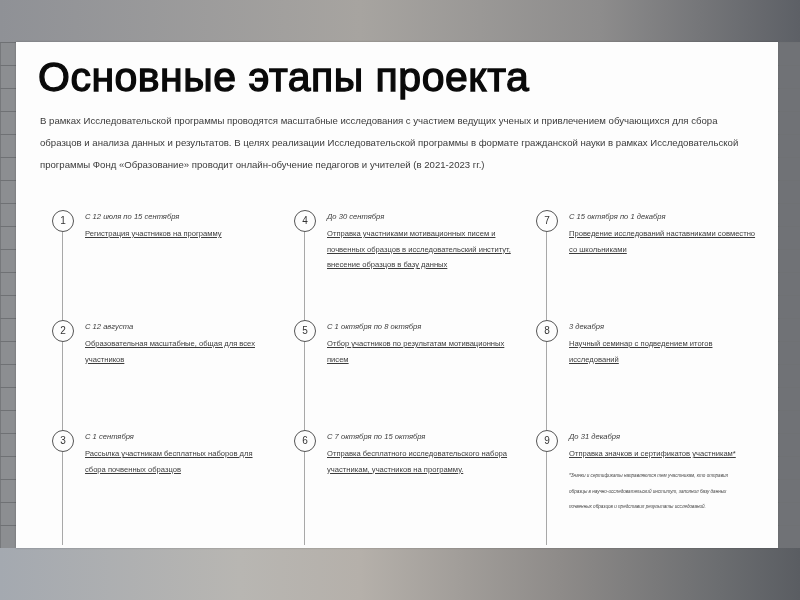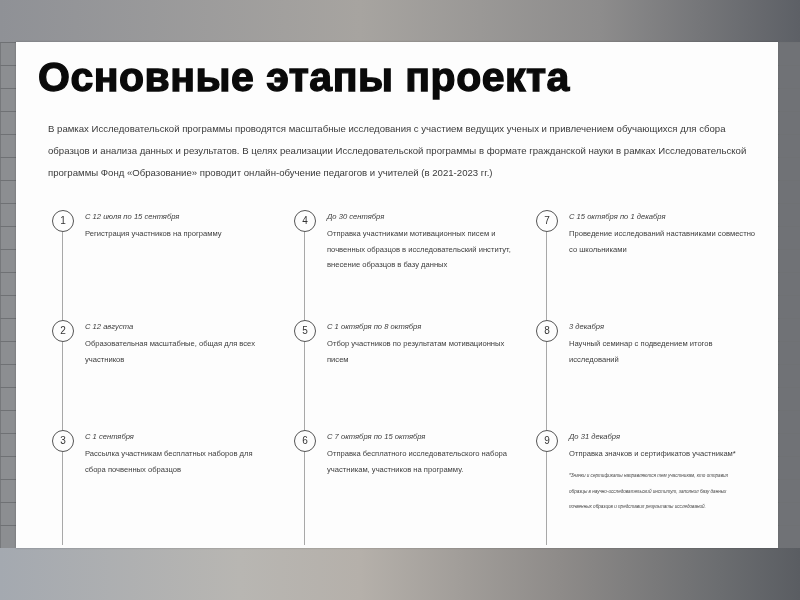--- a/index.html
+++ b/index.html
@@ -25,46 +25,46 @@
     .bg-bottom {
       position: absolute; left: 0; top: 548px; width: 800px; height: 52px;
       background: linear-gradient(90deg, #a4a9b0 0%, #b8b6b2 30%, #b5b0aa 45%, #8e8b89 70%, #6b6d70 90%, #5a5d62 100%);
     }
     .card {
       position: absolute; left: 16px; top: 42px; width: 762px; height: 506px;
       background: #fdfdfd; box-shadow: 0 0 2px rgba(0,0,0,0.25);
     }
     .title {
       position: absolute; left: 22px; top: 12px; margin: 0;
-      font-family: "Liberation Sans", sans-serif; font-weight: 700;
+      font-family: "Liberation Sans", sans-serif; font-weight: 400;
       font-size: 41px; letter-spacing: 0.5px; color: #0a0a0a;
       -webkit-text-stroke: 1.3px #0a0a0a;
     }
     .intro {
       position: absolute; left: 24px; top: 68px; width: 720px;
-      font-size: 9.6px; line-height: 22px; color: #3a3a3a; margin: 8px;
+      font-size: 9.6px; line-height: 22px; color: #3a3a3a; margin: 0;
     }
     .col { position: absolute; top: 168px; width: 240px; height: 335px; }
     .col .vline {
       position: absolute; left: 22px; top: 20px; bottom: 0;
       width: 1.4px; background: #a8a8a8;
     }
     .step { position: absolute; left: 0; width: 240px; }
     .circle {
       position: absolute; left: 12px; top: 0; width: 20px; height: 20px;
       border: 1px solid #555; border-radius: 50%; background: #fdfdfd;
       font-size: 10px; color: #333; text-align: center; line-height: 20px;
     }
     .step .date {
       position: absolute; left: 45px; top: 2px;
       font-size: 7.6px; font-style: italic; color: #3c3c3c; white-space: nowrap; text-align: center;
     }
     .step .desc {
       position: absolute; left: 45px; top: 16px; width: 190px;
-      font-size: 7.6px; line-height: 15.5px; color: #3c3c3c;
+      font-size: 7.6px; line-height: 15.5px; color: #3c3c3c; text-decoration: underline;
     }
     .note {
       position: absolute; left: 45px; top: 38px; width: 175px;
       font-size: 4.6px; font-style: italic; line-height: 15.5px; color: #444;
     }
   </style>
 </head>
 <body>
 
 <div class="bg-top"></div>

